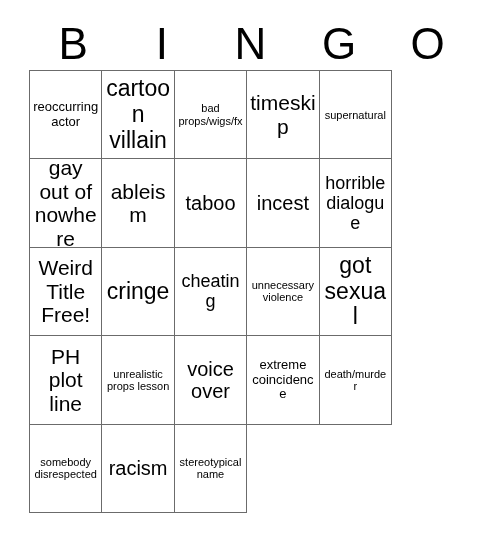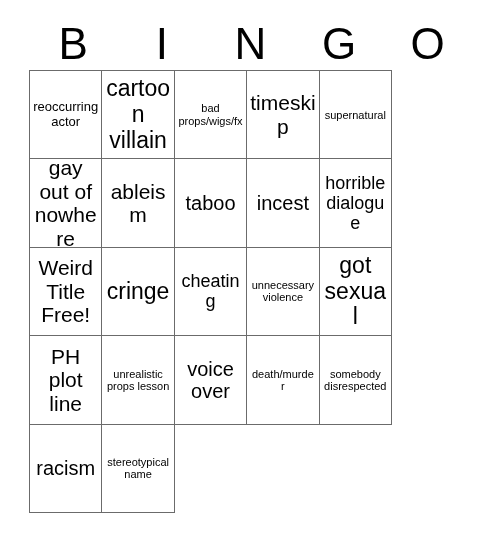--- a/index.html
+++ b/index.html
@@ -156,20 +156,23 @@
     <div class="cell fs-lg" style="border-right-color: rgb(107, 107, 107); border-bottom-color: rgb(107, 107, 107);">
         <span class="cell-text">PH plot line</span>
       </div>
     <div class="cell fs-xs" style="border-right-color: rgb(107, 107, 107); border-bottom-color: rgb(107, 107, 107);">
         <span class="cell-text">unrealistic props lesson</span>
       </div>
     <div class="cell fs-xxl" style="border-right-color: rgb(107, 107, 107); border-bottom-color: rgb(107, 107, 107);">
         <span class="cell-text">voice over</span>
       </div>
 
+    <div class="cell fs-sm" style="border-right-color: rgb(107, 107, 107); border-bottom-color: rgb(107, 107, 107);">
+        <span class="cell-text">extreme coincidence</span>
+      </div>
     <div class="cell fs-xs" style="border-right-color: rgb(107, 107, 107); border-bottom-color: rgb(107, 107, 107);">
         <span class="cell-text">death/murder</span>
       </div>
     <div class="cell fs-xs" style="border-right-color: rgb(107, 107, 107); border-bottom-color: rgb(107, 107, 107);">
         <span class="cell-text">somebody disrespected</span>
       </div>
     <div class="cell fs-xxl" style="border-right-color: rgb(107, 107, 107); border-bottom-color: rgb(107, 107, 107);">
         <span class="cell-text">racism</span>
       </div>
     <div class="cell fs-xs" style="border-right-color: rgb(107, 107, 107); border-bottom-color: rgb(107, 107, 107);">

